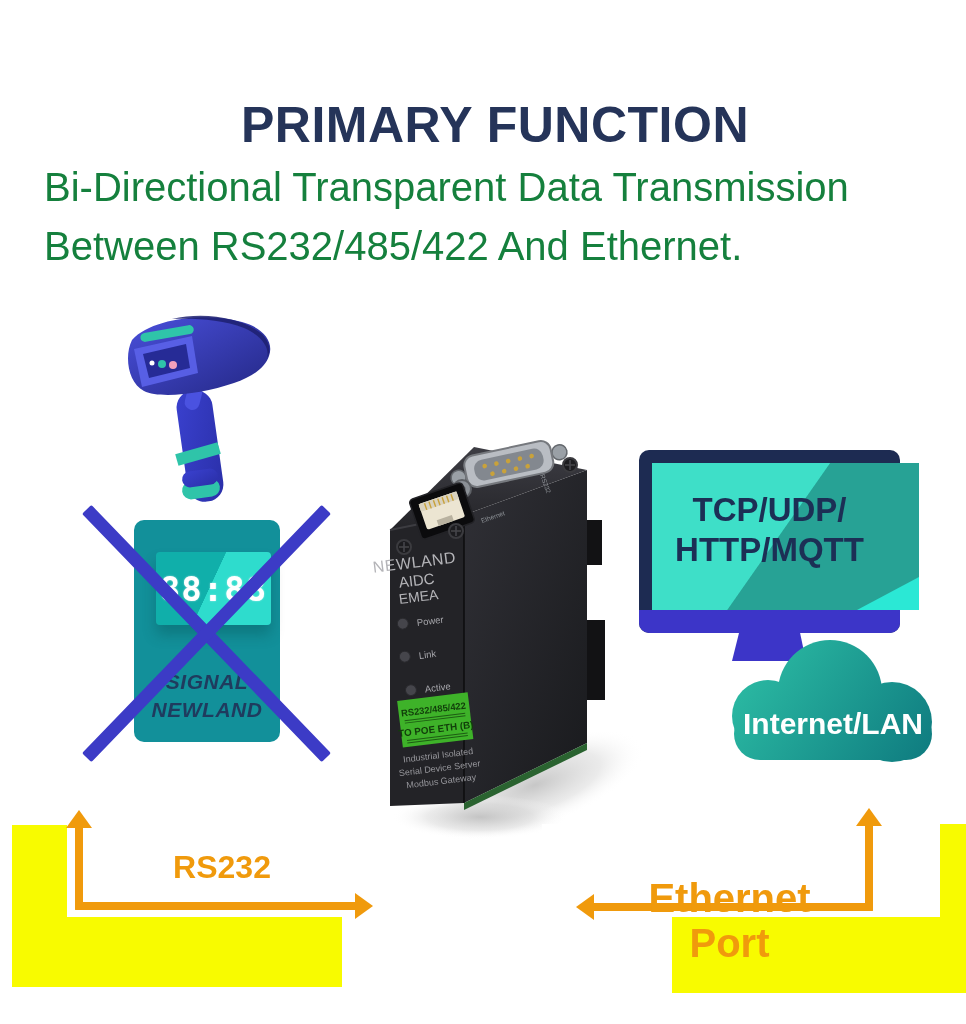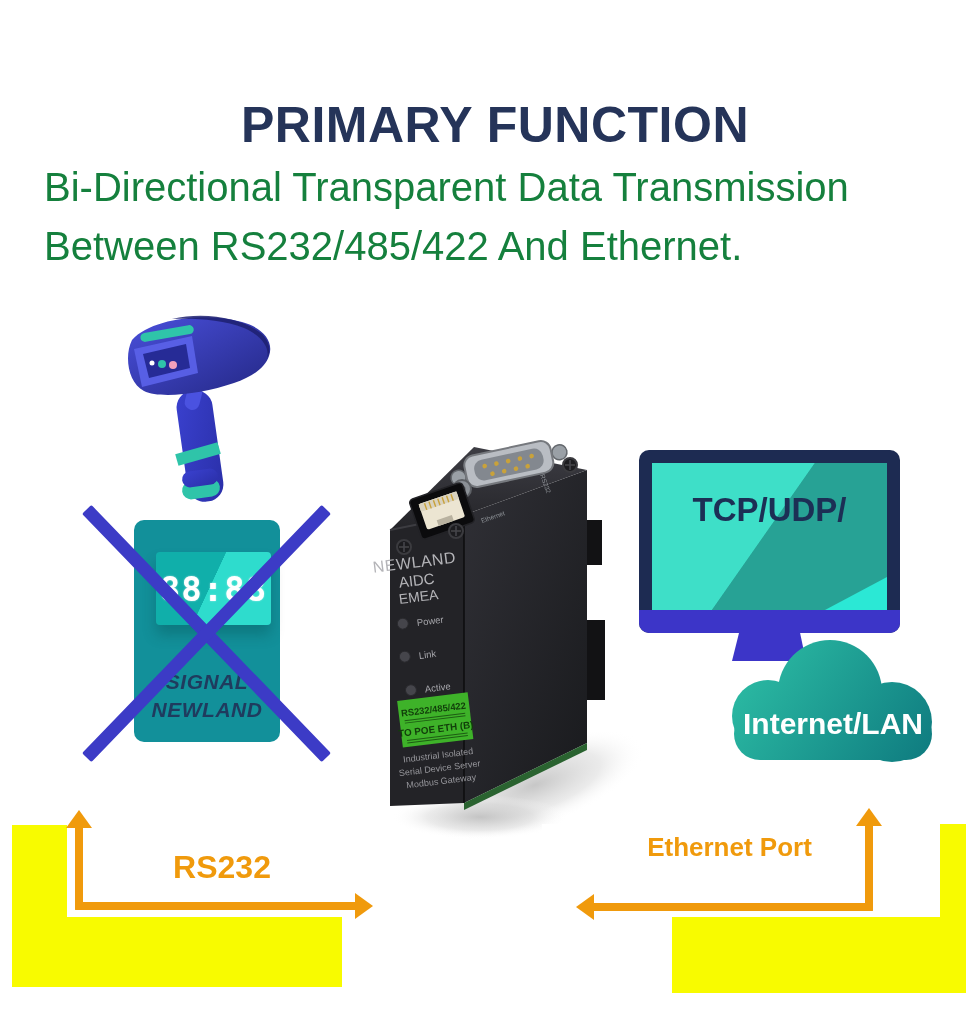--- a/index.html
+++ b/index.html
@@ -17,21 +17,21 @@
               background:linear-gradient(115deg,#10AFAA 0%,#10AFAA 47%,#2EDCCD 47.3%);
               box-shadow:0 10px 14px rgba(0,60,60,.28);
               display:flex;align-items:center;justify-content:center;}
   .sigdigits{font-family:"DejaVu Sans Mono",monospace;font-weight:bold;font-size:34px;
              color:#fff;letter-spacing:1px;text-shadow:0 0 2px rgba(255,255,255,.6);}
   .siglabel{position:absolute;left:0;top:148px;width:146px;text-align:center;font-size:21px;
             font-weight:bold;color:#1F3B5E;line-height:28px;letter-spacing:.5px;font-style:italic;}
   .xbar{left:22px;width:345px;height:13px;background:#3C3BC6;border-radius:2px;}
   
   .mon-frame{left:627px;top:450px;width:261px;height:183px;background:#1D2B52;border-radius:10px;}
-  .mon-screen{left:640px;top:463px;width:235px;height:147px;
+  .mon-screen{left:640px;top:463px;width:267px;height:147px;
               background:linear-gradient(125deg,#3EDFC8 0%,#3EDFC8 48%,#27A295 48.3%);}
   .mon-corner{position:absolute;right:0;bottom:0;width:62px;height:33px;background:#2BE8D5;
               clip-path:polygon(100% 0,100% 100%,0 100%);}
   .mon-text{position:absolute;left:0;top:27px;width:235px;text-align:center;font-size:33px;
             font-weight:bold;color:#1C2F55;line-height:40px;}
   .mon-strip{left:627px;top:610px;width:261px;height:23px;background:#3C35C8;
              border-radius:0 0 10px 10px;}
   .mon-stand{left:720px;top:633px;width:74px;height:28px;background:#3C35C8;
              clip-path:polygon(9.5% 0,92% 0,100% 100%,0 100%);}
   
@@ -186,20 +186,21 @@
       <text x="57" y="347" font-size="9" fill="#97979c">Serial Device Server</text>
       <text x="57" y="360" font-size="9" fill="#97979c">Modbus Gateway</text>
     </g>
   </svg>
 
   <div class="abs mon-frame"></div>
   <div class="abs mon-screen">
     <div class="mon-corner"></div>
     <div class="mon-text">
       <div>TCP/UDP/</div>
+      <div>HTTP/MQTT</div>
     </div>
   </div>
   <div class="abs mon-strip"></div>
   <div class="abs mon-stand"></div>
 
   <svg class="abs" style="left:708px;top:634px;width:225px;height:132px" viewBox="0 0 225 132">
     <defs>
       <linearGradient id="cloudGrad" gradientUnits="userSpaceOnUse" x1="30" y1="10" x2="205" y2="128">
         <stop offset="0" stop-color="#2CBCA4"></stop>
           <stop offset="1" stop-color="#0F7C80"></stop>
@@ -222,15 +223,15 @@
   <div class="abs obar" style="left:63px;top:824px;width:8px;height:86px"></div>
   <div class="abs ohead" style="left:54px;top:810px;border-left:13px solid transparent;border-right:13px solid transparent;border-bottom:18px solid #F09A0C;"></div>
   <div class="abs obar" style="left:63px;top:902px;width:282px;height:8px"></div>
   <div class="abs ohead" style="left:343px;top:893px;border-top:13px solid transparent;border-bottom:13px solid transparent;border-left:18px solid #F09A0C;"></div>
   <div class="abs conn-label" style="left:130px;top:849px;width:160px;font-size:32px">RS232</div>
 
   <div class="abs obar" style="left:853px;top:822px;width:8px;height:89px"></div>
   <div class="abs ohead" style="left:844px;top:808px;border-left:13px solid transparent;border-right:13px solid transparent;border-bottom:18px solid #F09A0C;"></div>
   <div class="abs obar" style="left:580px;top:903px;width:281px;height:8px"></div>
   <div class="abs ohead" style="left:564px;top:894px;border-top:13px solid transparent;border-bottom:13px solid transparent;border-right:18px solid #F09A0C;"></div>
-  <div class="abs conn-label" style="left:595px;top:832px;width:245px;font-size:26px">Ethernet Port</div>
+  <div class="abs conn-label" style="left:595px;top:876px;width:245px;font-size:40px">Ethernet Port</div>
 
 </div>
 
 </body></html>

